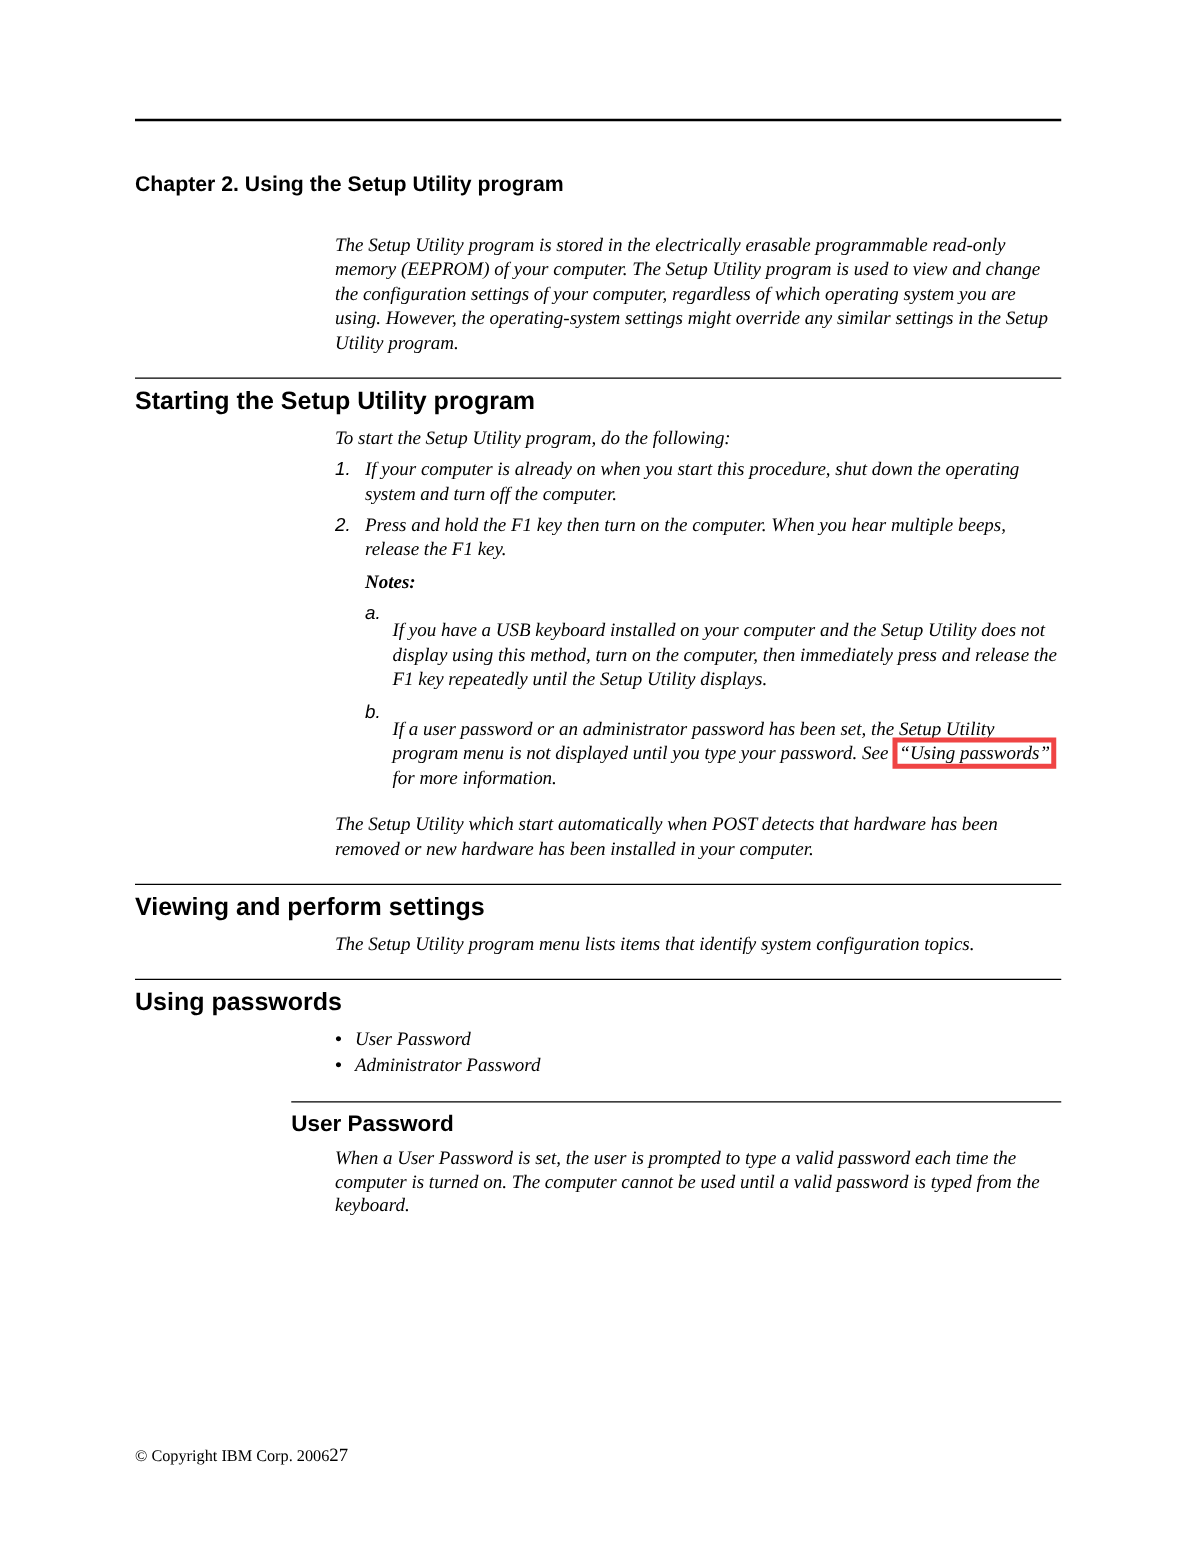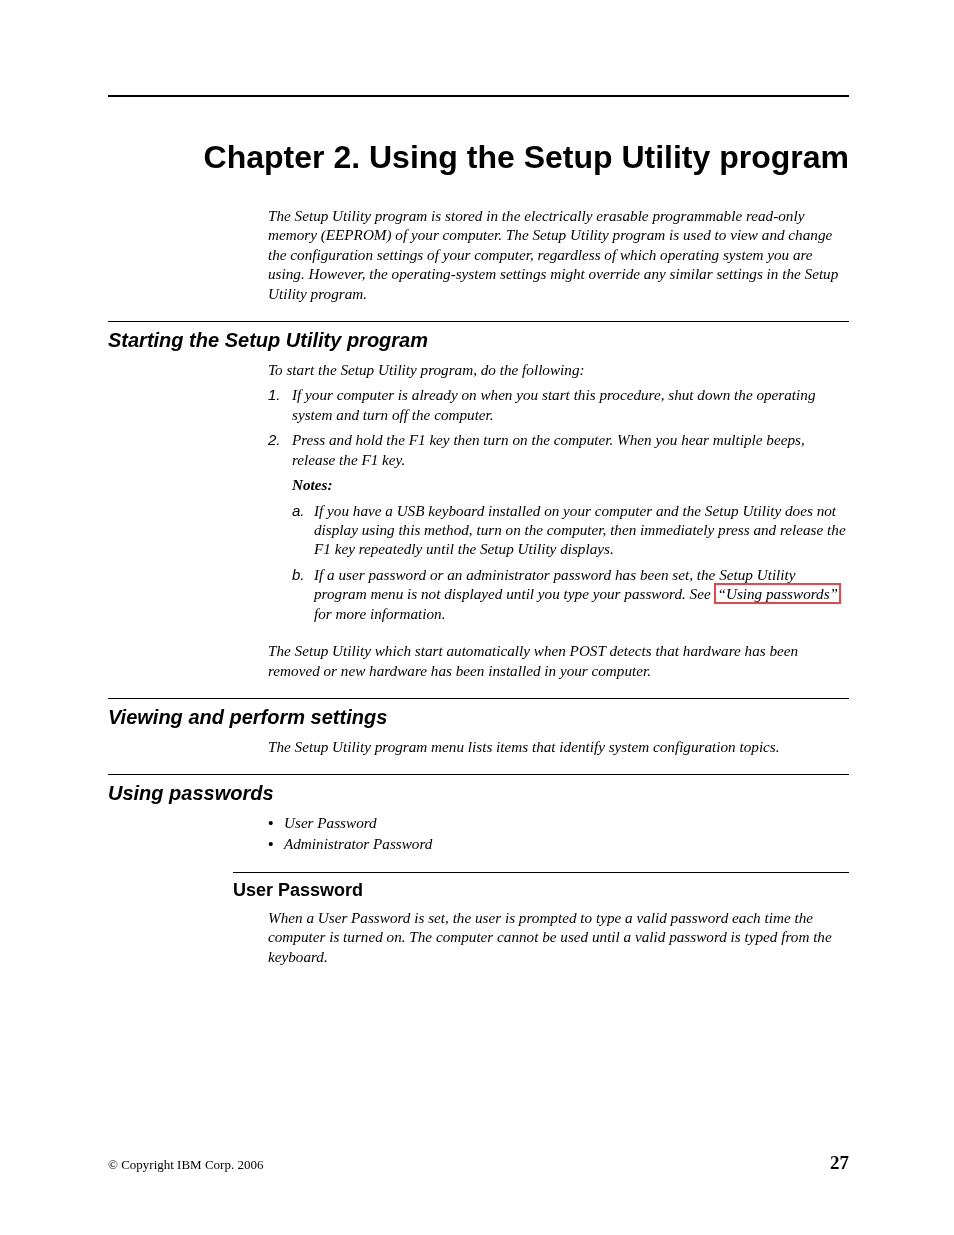--- a/index.html
+++ b/index.html
@@ -17,43 +17,41 @@
     font-size: 15.2px;
     line-height: 1.28;
     position: relative;
   }
   .top-rule {
     border-top: 2px solid #000;
     margin-bottom: 40px;
   }
   .chapter-title {
     font-family: Helvetica, Arial, sans-serif;
-    font-size: 32px;
+    font-size: 17px;
     font-weight: bold;
     margin: 0 0 28px 0;
-    text-align: right;
   }
   .body-indented {
     margin-left: 160px;
     font-style: italic;
   }
   p {
     margin: 0 0 6px 0;
   }
   .section-rule {
     border-top: 1.5px solid #000;
     margin-top: 18px;
     margin-bottom: 6px;
   }
   .section-heading {
     font-family: Helvetica, Arial, sans-serif;
     font-size: 20px;
     font-weight: bold;
     margin: 0 0 6px 0;
-    font-style: italic;
   }
   .subsection-rule {
     border-top: 1px solid #000;
     margin-left: 125px;
     margin-top: 18px;
     margin-bottom: 6px;
   }
   .subsection-heading {
     font-family: Helvetica, Arial, sans-serif;
     font-size: 18px;
@@ -90,51 +88,51 @@
     display: flex;
     margin-bottom: 6px;
   }
   ol.alpha > li > .num {
     flex: 0 0 22px;
     font-family: Helvetica, Arial, sans-serif;
     font-size: 15px;
   }
   ol.alpha > li > .num-content {
     flex: 1;
+    margin-top: 14px;
   }
   ul.bullets {
     list-style: none;
     padding: 0;
     margin: 4px 0 8px 0;
   }
   ul.bullets > li {
     display: flex;
     margin-bottom: 2px;
   }
   ul.bullets > li > .dot {
     flex: 0 0 16px;
     font-family: Helvetica, Arial, sans-serif;
   }
   .xref {
-    border: 2px solid #ef4444;
+    border: 4px solid #ef4444;
     padding: 0 1px;
   }
   .footer {
     position: absolute;
     bottom: 60px;
     left: 108px;
     right: 105px;
     display: flex;
-    justify-content: space-between;
     align-items: baseline;
     font-size: 13px;
   }
   .footer .pagenum {
-    font-weight: bold;
-    font-size: 19px;
+    font-weight: normal;
+    font-size: 15px;
   }
   .spacer-para {
     margin-top: 12px;
   }
 </style>
 </head>
 <body>
 
 <div class="top-rule"></div>
 

